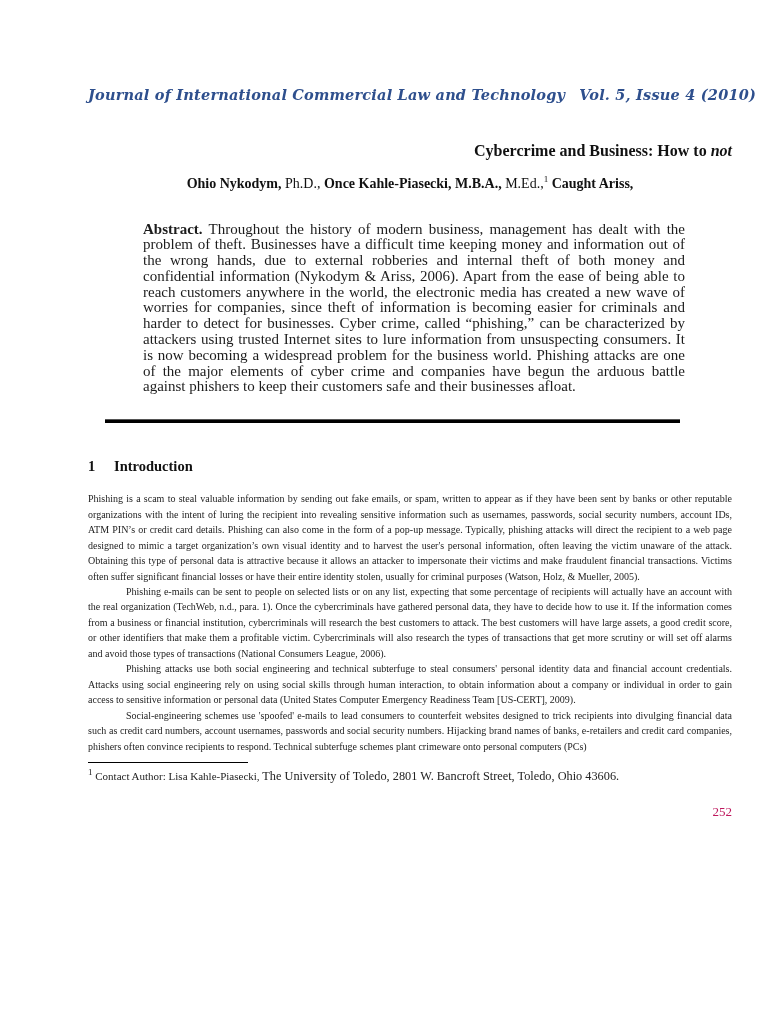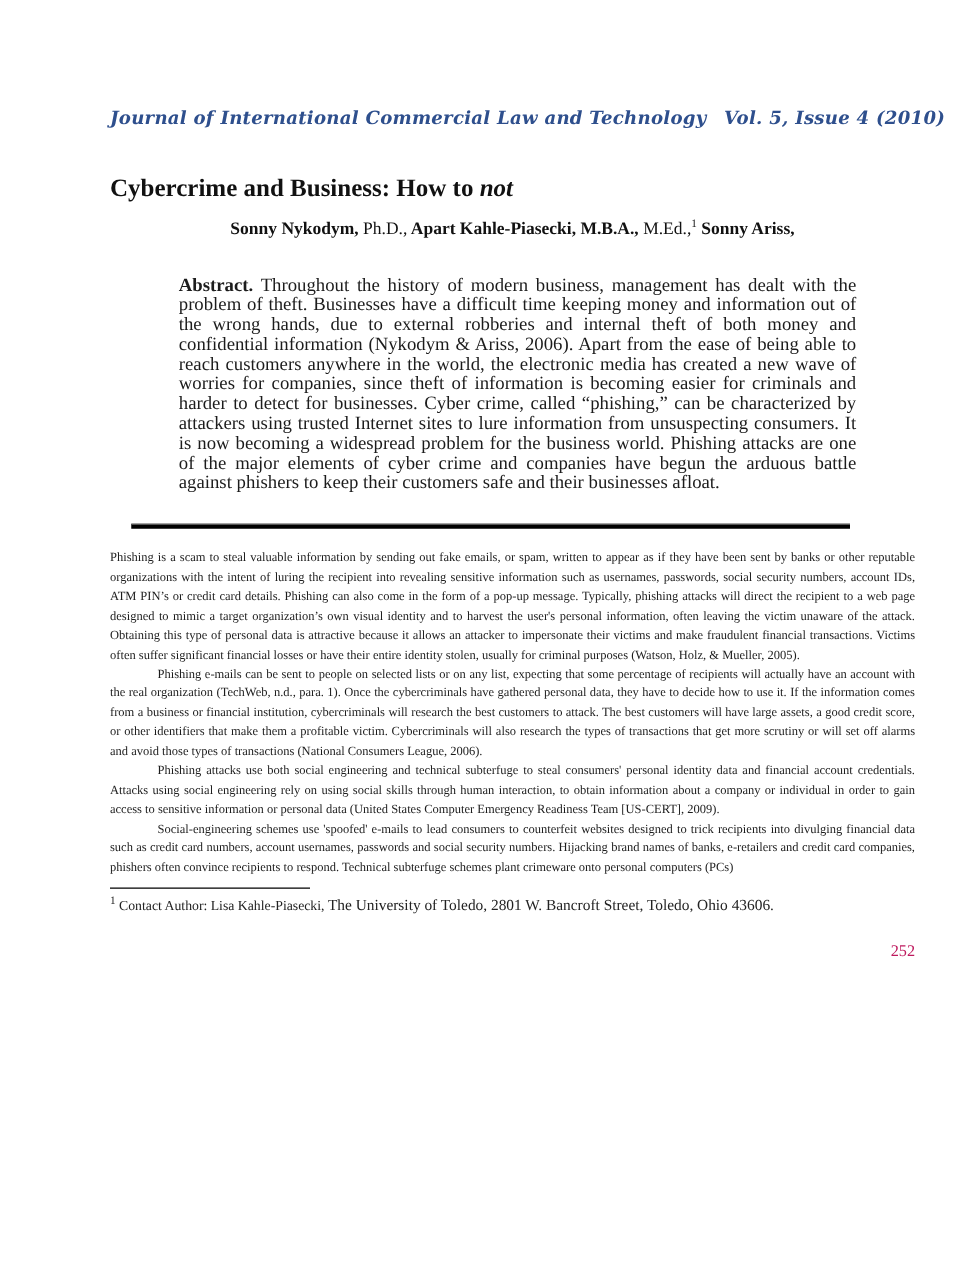--- a/index.html
+++ b/index.html
@@ -31,23 +31,23 @@
     line-height: 18px;
     color: #2e4f8d;
     letter-spacing: 0.2px;
     white-space: nowrap;
   }
   .journal-line .issue-gap { display: inline-block; width: 14px; }
 
   
   .paper-title {
     margin-top: 36px;
-    text-align: left;
+    text-align: right;
     font-weight: bold;
-    font-size: 20px;
+    font-size: 16px;
     line-height: 22.5px;
     color: #111;
   }
   .paper-title .em { font-style: italic; }
 
   
   .authors {
     margin-top: 11px;
     text-align: center;
     font-size: 14px;
@@ -131,29 +131,32 @@
 
     <div class="journal-line">
       <span>Journal of International Commercial Law and Technology</span><span class="issue-gap"></span><span>Vol. 5, Issue 4 (2010)</span>
     </div>
 
     <div class="paper-title">
       <div><span>Cybercrime and Business: How to </span><span class="em">not</span></div>
     </div>
 
     <div class="authors">
-      <div><span class="b">Sonny Nykodym,</span><span> Ph.D.,</span><span class="b"> Apart Kahle-Piasecki,</span><span class="b"> M.B.A.,</span><span> M.Ed.,</span><sup>1</sup><span class="b"> Sonny Ariss,</span></div>
+      <div><span class="b">Ohio Nykodym,</span><span> Ph.D.,</span><span class="b"> Once Kahle-Piasecki,</span><span class="b"> M.B.A.,</span><span> M.Ed.,</span><sup>1</sup><span class="b"> Caught Ariss,</span></div>
     </div>
 
     <div class="abstract">
       <span class="label">Abstract.</span><span> Throughout the history of modern business, management has dealt with the problem of theft. Businesses have a difficult time keeping money and information out of the wrong hands, due to external robberies and internal theft of both money and confidential information (Nykodym &amp; Ariss, 2006). Apart from the ease of being able to reach customers anywhere in the world, the electronic media has created a new wave of worries for companies, since theft of information is becoming easier for criminals and harder to detect for businesses. Cyber crime, called “phishing,” can be characterized by attackers using trusted Internet sites to lure information from unsuspecting consumers. It is now becoming a widespread problem for the business world. Phishing attacks are one of the major elements of cyber crime and companies have begun the arduous battle against phishers to keep their customers safe and their businesses afloat.</span>
     </div>
 
     <div class="rule"></div>
 
+    <div class="section-heading">
+      <span class="num">1</span><span>Introduction</span>
+    </div>
 
     <div class="body-text">
       <p>Phishing is a scam to steal valuable information by sending out fake emails, or spam, written to appear as if they have been sent by banks or other reputable organizations with the intent of luring the recipient into revealing sensitive information such as usernames, passwords, social security numbers, account IDs, ATM PIN’s or credit card details. Phishing can also come in the form of a pop-up message. Typically, phishing attacks will direct the recipient to a web page designed to mimic a target organization’s own visual identity and to harvest the user's personal information, often leaving the victim unaware of the attack. Obtaining this type of personal data is attractive because it allows an attacker to impersonate their victims and make fraudulent financial transactions. Victims often suffer significant financial losses or have their entire identity stolen, usually for criminal purposes (Watson, Holz, &amp; Mueller, 2005).</p>
       <p class="indent">Phishing e-mails can be sent to people on selected lists or on any list, expecting that some percentage of recipients will actually have an account with the real organization (TechWeb, n.d., para. 1). Once the cybercriminals have gathered personal data, they have to decide how to use it. If the information comes from a business or financial institution, cybercriminals will research the best customers to attack. The best customers will have large assets, a good credit score, or other identifiers that make them a profitable victim. Cybercriminals will also research the types of transactions that get more scrutiny or will set off alarms and avoid those types of transactions (National Consumers League, 2006).</p>
       <p class="indent">Phishing attacks use both social engineering and technical subterfuge to steal consumers' personal identity data and financial account credentials. Attacks using social engineering rely on using social skills through human interaction, to obtain information about a company or individual in order to gain access to sensitive information or personal data (United States Computer Emergency Readiness Team [US-CERT], 2009).</p>
       <p class="indent">Social-engineering schemes use 'spoofed' e-mails to lead consumers to counterfeit websites designed to trick recipients into divulging financial data such as credit card numbers, account usernames, passwords and social security numbers. Hijacking brand names of banks, e-retailers and credit card companies, phishers often convince recipients to respond. Technical subterfuge schemes plant crimeware onto personal computers (PCs)</p>
     </div>
 
     <div class="fn-rule"></div>
 

